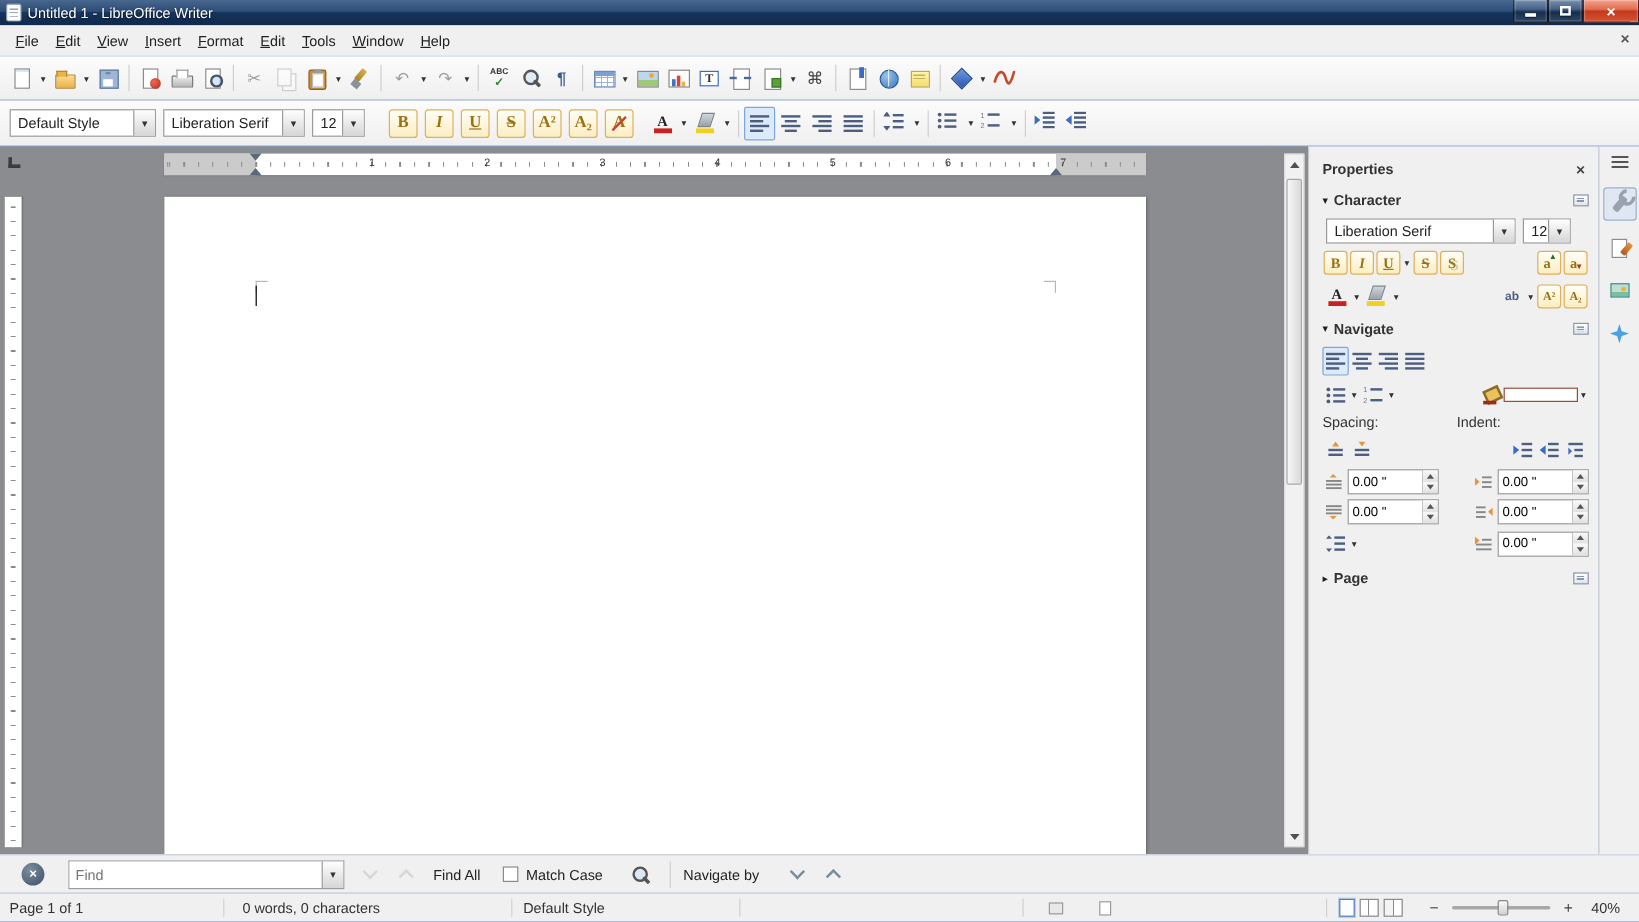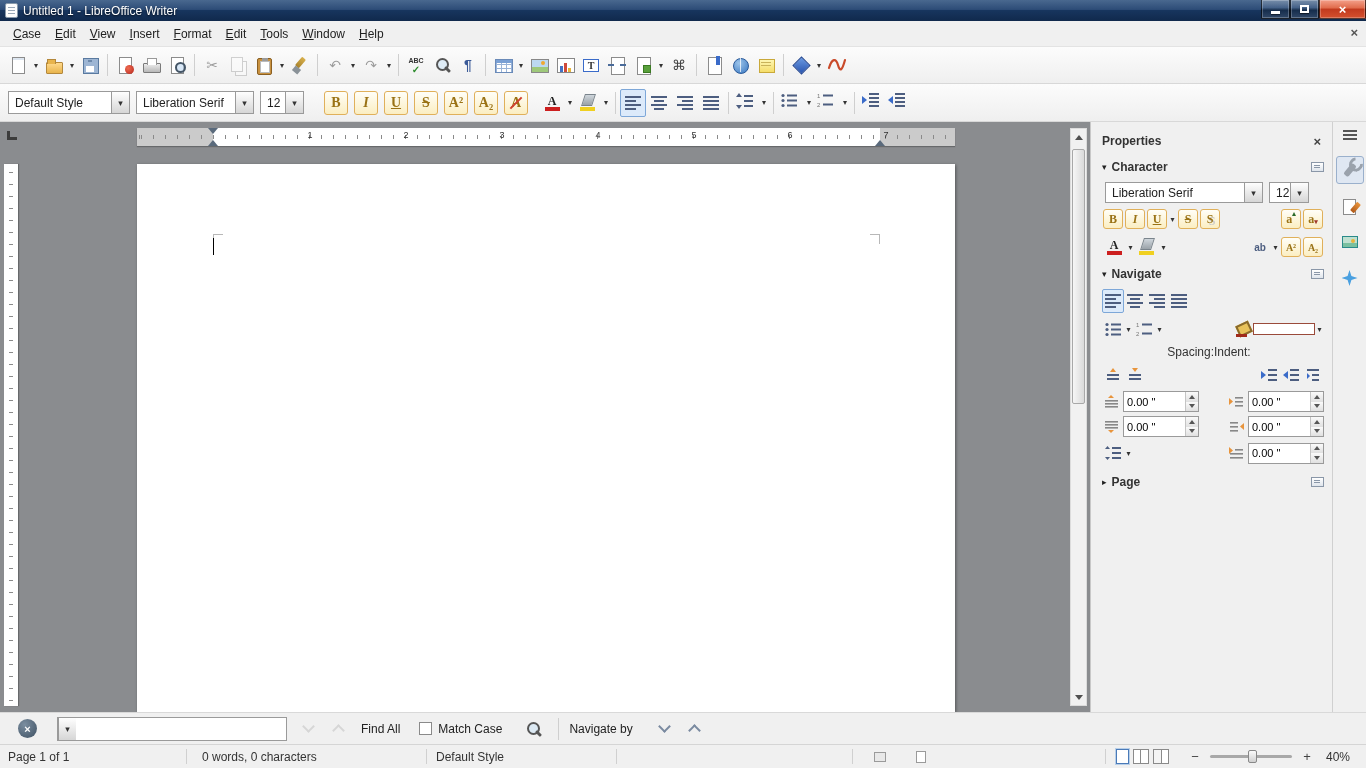--- a/index.html
+++ b/index.html
@@ -247,21 +247,21 @@
       <div class="wbtn max">
           <span class="glyph-max"></span>
         </div>
       <div class="wbtn close">
           <span>×</span>
         </div>
     </div>
   </div>
 
   <div class="menubar">
-    <span class="menu-item">Case</span>
+    <span class="menu-item">File</span>
     <span class="menu-item">Edit</span>
     <span class="menu-item">View</span>
     <span class="menu-item">Insert</span>
     <span class="menu-item">Format</span>
     <span class="menu-item">Edit</span>
     <span class="menu-item">Tools</span>
     <span class="menu-item">Window</span>
     <span class="menu-item">Help</span>
     <span class="menubar-close">×</span>
   </div>
@@ -608,21 +608,21 @@
             <rect x="6" y="1.5" width="10" height="2" fill="#4d5e80"></rect>
             <rect x="6" y="10.5" width="10" height="2" fill="#4d5e80"></rect>
           </svg>
       </div>
       <span class="ddm"></span>
       <span class="gap"></span>
       <span class="bucket"></span>
       <span class="bgswatch"></span>
       <span class="ddm"></span>
     </div>
-    <div class="sb-row" style="margin-top:3px;text-align:right;">
+    <div class="sb-row" style="margin-top:3px;">
       <span class="sb-label" style="width:112px;">Spacing:</span>
       <span class="sb-label">Indent:</span>
     </div>
     <div class="sb-row">
       <div class="sbtn">
         <svg width="16" height="14" viewBox="0 0 16 14">
             <polygon points="8,0 11,4 5,4" fill="#e8943c"></polygon>
             <rect x="2" y="6" width="12" height="2" fill="#4d5e80"></rect>
             <rect x="2" y="10" width="12" height="2" fill="#4d5e80"></rect>
           </svg>
@@ -794,20 +794,21 @@
         <span class="ic-gallery"></span>
       </div>
     <div class="deck-btn">
         <span class="ic-navigator"></span>
       </div>
   </div>
 
   <div class="findbar">
     <span class="find-close">×</span>
     <div class="combo find-combo">
+      <input placeholder="Find" style="">
       <span class="dbtn"></span>
     </div>
     <div class="fb-btn disabled">
         <span class="chev down"></span>
       </div>
     <div class="fb-btn disabled">
         <span class="chev up"></span>
       </div>
     <div class="fb-btn">
         <span class="fb-label">Find All</span>

